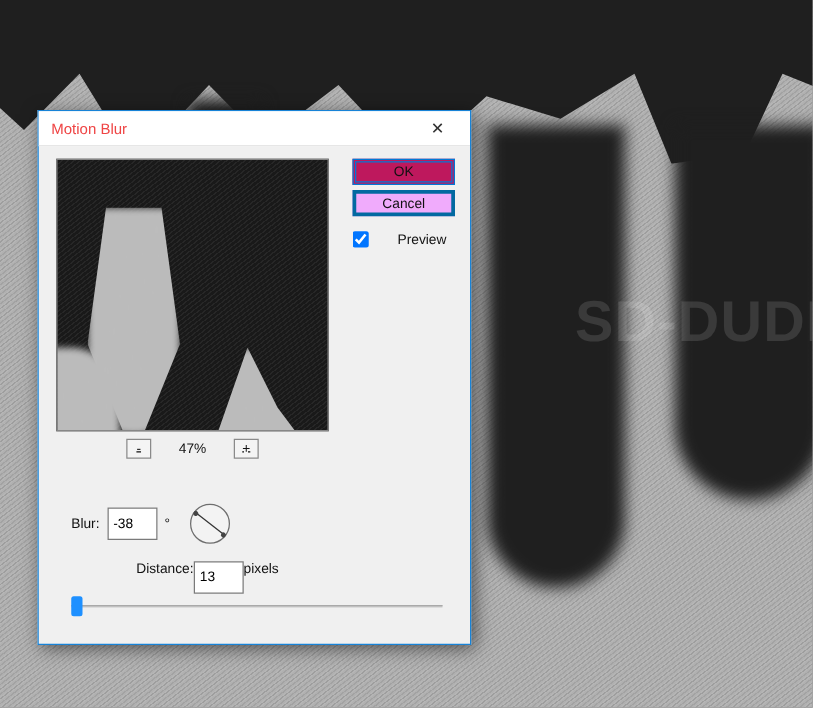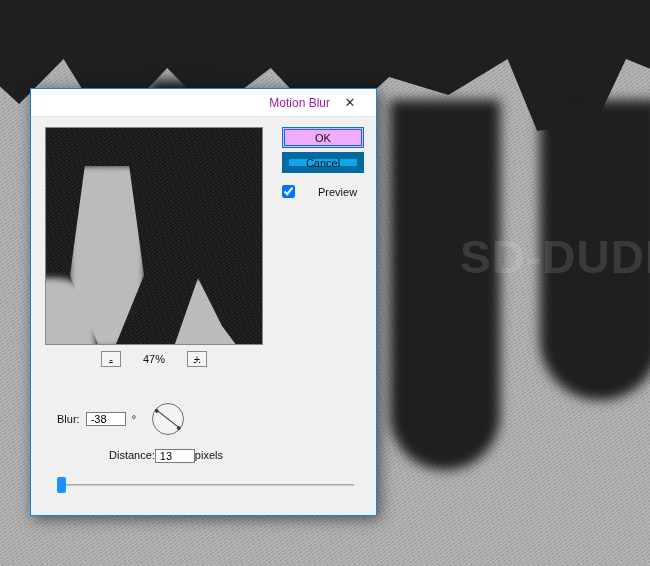--- a/index.html
+++ b/index.html
@@ -57,21 +57,21 @@
     box-shadow: 3px 3px 14px rgba(0,0,0,0.55);
     display: flex; flex-direction: column;
   }
   .titlebar {
     height: 28px;
     background: #ffffff;
     display: flex; align-items: center;
     padding: 0 6px 0 10px;
     border-bottom: 1px solid #e6e6e6;
   }
-  .titlebar .title { flex: 1; font-size: 12px; color: #a21caf; text-align: right; }
+  .titlebar .title { flex: 1; font-size: 12px; color: #ef4444; }
   .close-btn {
     width: 40px; height: 24px;
     display: flex; align-items: center; justify-content: center;
     color: #333; font-size: 13px;
     cursor: pointer;
   }
 
   .dlg-body {
     flex: 1; position: relative; padding: 10px 12px 14px 14px;
   }
@@ -118,48 +118,48 @@
     text-decoration: underline;
     text-underline-offset: -1px;
   }
 
   .right-col {
     position: absolute; top: 10px; right: 12px; width: 82px;
     display: flex; flex-direction: column; gap: 4px; align-items: stretch;
   }
   .win-btn {
     height: 21px;
-    border: 7px solid #0369a1;
-    background: #0ea5e9;
+    border: 3px solid #0369a1;
+    background: #f0abfc;
     font-size: 11px;
     color: #111;
     display: flex; align-items: center; justify-content: center;
     cursor: pointer;
   }
   .win-btn.primary {
     border: 1px solid #0078d7;
-    background: #f0abfc;
+    background: #be185d;
     outline: 1px solid #0078d7;
     outline-offset: -3px;
   }
   .preview-ck {
     margin-top: 8px;
     display: flex; align-items: center; gap: 23px;
     font-size: 11px;
     color: #111;
   }
   .preview-ck input { width: 13px; height: 13px; }
 
   .angle-row {
     position: absolute; top: 286px; left: 26px;
     display: flex; align-items: center; gap: 6px;
     font-size: 11px; color: #111;
   }
   .num-input {
-    width: 40px; height: 14px;
+    width: 40px; height: 26px;
     border: 1px solid #7a7a7a;
     background: #fff;
     font-size: 11px;
     padding: 0 4px;
     text-align: left;
   }
   .angle-dial {
     width: 32px; height: 32px;
     border: 1px solid #6e6e6e;
     border-radius: 50%;

